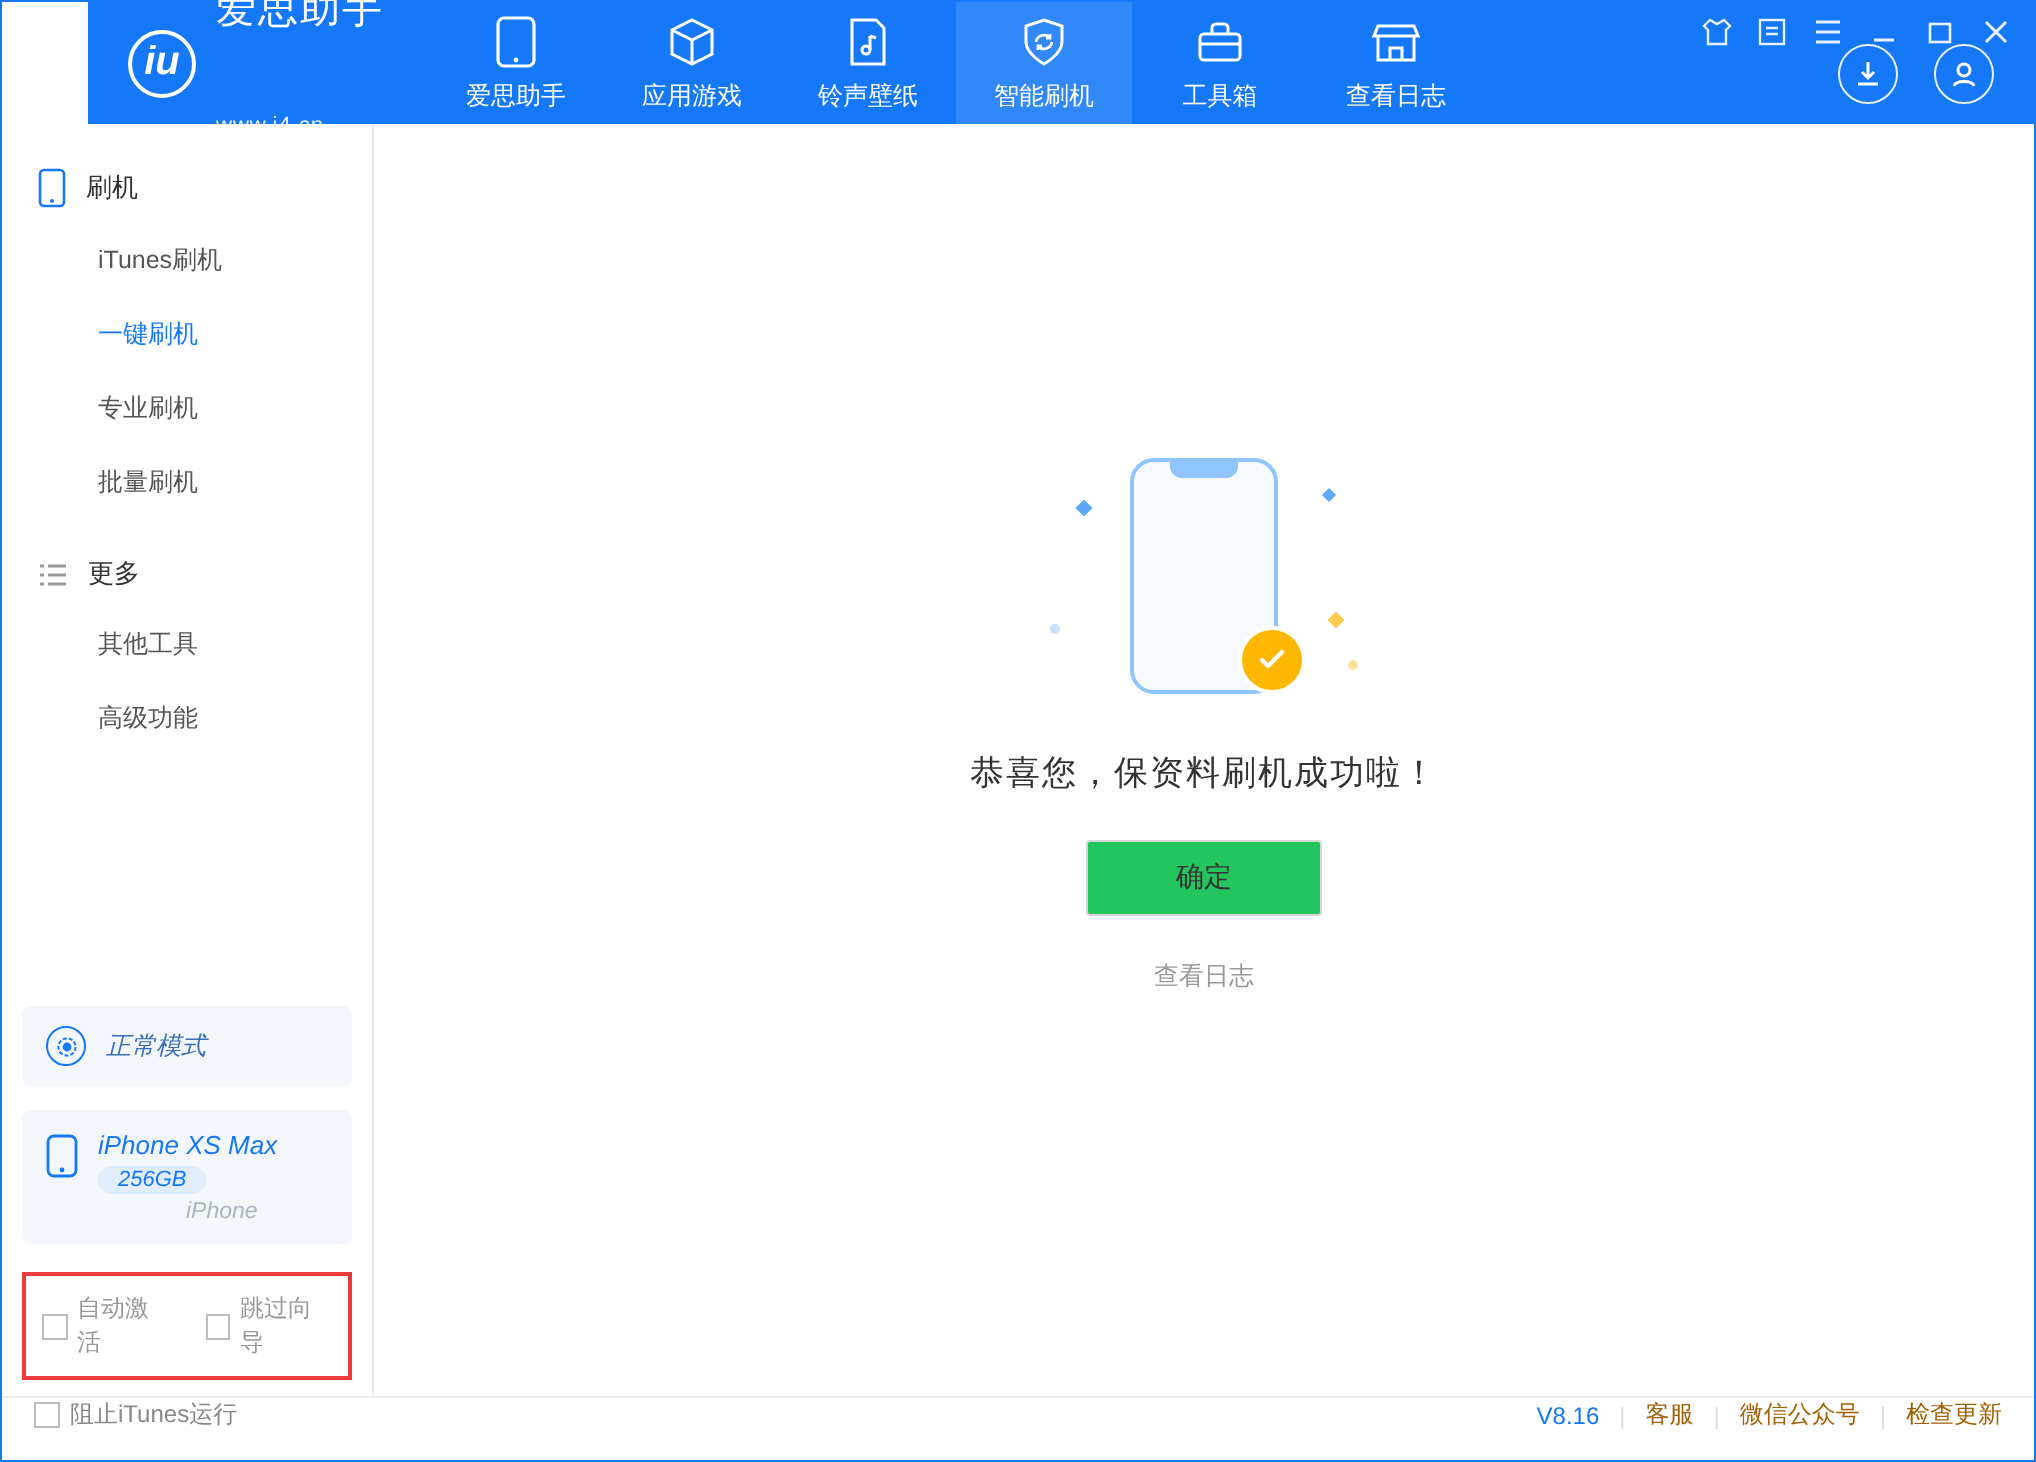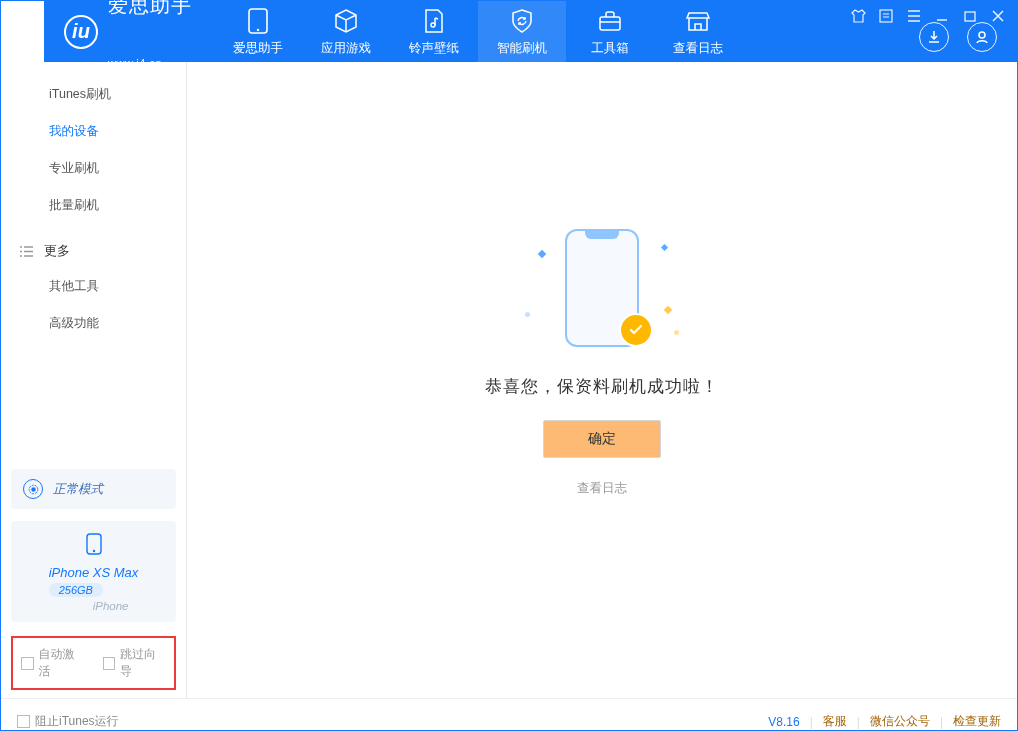--- a/index.html
+++ b/index.html
@@ -27,21 +27,21 @@
 
 .body { flex: 1; display: flex; min-height: 0; }
 .sidebar { width: 186px; border-right: 1px solid #e8e8e8; display: flex; flex-direction: column; }
 .side-scroll { flex: 1; overflow: hidden; padding-top: 14px; }
 .side-group-title { display: flex; align-items: center; gap: 10px; padding: 8px 18px; color: #333; font-weight: 500; font-size: 13px; }
 .side-item { padding: 10px 18px 10px 48px; color: #555; cursor: pointer; font-size: 12.5px; }
 .side-item.active { color: #1578f9; }
 
 .mode-card, .device-card { margin: 6px 10px; background: #f3f6fa; border-radius: 4px; padding: 10px 12px; display: flex; align-items: center; gap: 10px; color: #3a6fb8; font-size: 12.5px; font-style: italic; }
 .mode-icon { width: 20px; height: 20px; border-radius: 50%; border: 1.5px solid #1578f9; display: flex; align-items: center; justify-content: center; }
-.device-card { flex-direction: column; align-items: center; }
+.device-card { align-items: flex-start; }
 .device-info { display: flex; flex-direction: column; gap: 3px; }
 .device-name { color: #1578f9; font-weight: 500; font-size: 13px; }
 .device-storage { background: #e0edfc; color: #1578f9; border-radius: 10px; padding: 1px 10px; font-size: 11px; width: fit-content; }
 .device-type { color: #a9b4c2; font-size: 11.5px; margin-left: 44px; }
 
 .checkbox-row { border: 2px solid #ee3a3a; margin: 8px 10px 8px 10px; padding: 8px 8px; display: flex; gap: 18px; align-items: center; }
 .chk { display: flex; align-items: center; gap: 5px; color: #999; font-size: 12px; cursor: pointer; }
 .chk-box { width: 13px; height: 13px; border: 1px solid #bbb; background: #fff; }
 
 
@@ -51,25 +51,25 @@
 .phone-notch { position: absolute; top: 0; left: 50%; transform: translateX(-50%); width: 34px; height: 8px; background: #8fc4ff; border-radius: 0 0 6px 6px; }
 .check-badge { position: absolute; right: 34px; bottom: 6px; width: 34px; height: 34px; background: #ffb800; border-radius: 50%; display: flex; align-items: center; justify-content: center; border: 2px solid #fff; }
 .sparkle { position:absolute; width:6px; height:6px; background:#5aa9ff; transform:rotate(45deg); }
 .sparkle.s1 { left:22px; top:28px; }
 .sparkle.s2 { right:20px; top:22px; width:5px; height:5px; }
 .sparkle.s3 { right:16px; bottom:40px; background:#ffc94d; }
 .dot { position:absolute; width:5px; height:5px; border-radius:50%; }
 .dot.d1 { left:8px; bottom:36px; background:#c8e0ff; }
 .dot.d2 { right:8px; bottom:18px; background:#ffe29a; }
 .success-text { font-size: 17px; color: #333; letter-spacing: 1px; }
-.confirm-btn { border: 1px solid #d6d6d6; background: #fdba74; padding: 9px 44px; font-size: 14px; color: #333; cursor: pointer; border-radius: 2px; }
+.confirm-btn { border: 1px solid #d6d6d6; background: #22c55e; padding: 9px 44px; font-size: 14px; color: #333; cursor: pointer; border-radius: 2px; }
 .log-link { color: #999; font-size: 12.5px; cursor: pointer; }
 
 
-.footer { height: 32px; border-top: 1px solid #eee; display: flex; align-items: flex-end; padding: 0 16px; font-size: 12px; color: #888; }
+.footer { height: 32px; border-top: 1px solid #eee; display: flex; align-items: flex-start; padding: 0 16px; font-size: 12px; color: #888; }
 .footer .chk { color: #888; }
 .footer-spacer { flex: 1; }
 .footer-right { display: flex; align-items: center; gap: 10px; }
 .version { color: #1578f9; }
 .divider { color: #ddd; }
 .flink { color: #a16207; cursor: pointer; }
 
 svg { display: block; }
 </style>
 </head>
@@ -187,22 +187,29 @@
             <circle cx="8" cy="6" r="3" fill="none" stroke="#fff" stroke-width="1.5"></circle>
             <path d="M3 14c1-3 9-3 10 0" fill="none" stroke="#fff" stroke-width="1.5"></path>
           </svg>
     </div>
   </div>
 </div>
 
 <div class="body">
   <div class="sidebar">
     <div class="side-scroll">
+      <div class="side-group-title">
+        <svg width="14" height="20" viewBox="0 0 14 20">
+              <rect x="1" y="1" width="12" height="18" rx="2" fill="none" stroke="#1578f9" stroke-width="1.3"></rect>
+              <circle cx="7" cy="16.5" r="1" fill="#1578f9"></circle>
+            </svg>
+        <span>刷机</span>
+      </div>
       <div class="side-item">iTunes刷机</div>
-      <div class="side-item active">我的设备</div>
+      <div class="side-item active">一键刷机</div>
       <div class="side-item">专业刷机</div>
       <div class="side-item">批量刷机</div>
 
       <div class="side-group-title" style="margin-top:10px;">
         <svg width="15" height="13" viewBox="0 0 15 13">
               <path d="M1 2h2M5 2h9M1 6.5h2M5 6.5h9M1 11h2M5 11h9" stroke="#999" stroke-width="1.5"></path>
             </svg>
         <span>更多</span>
       </div>
       <div class="side-item">其他工具</div>

